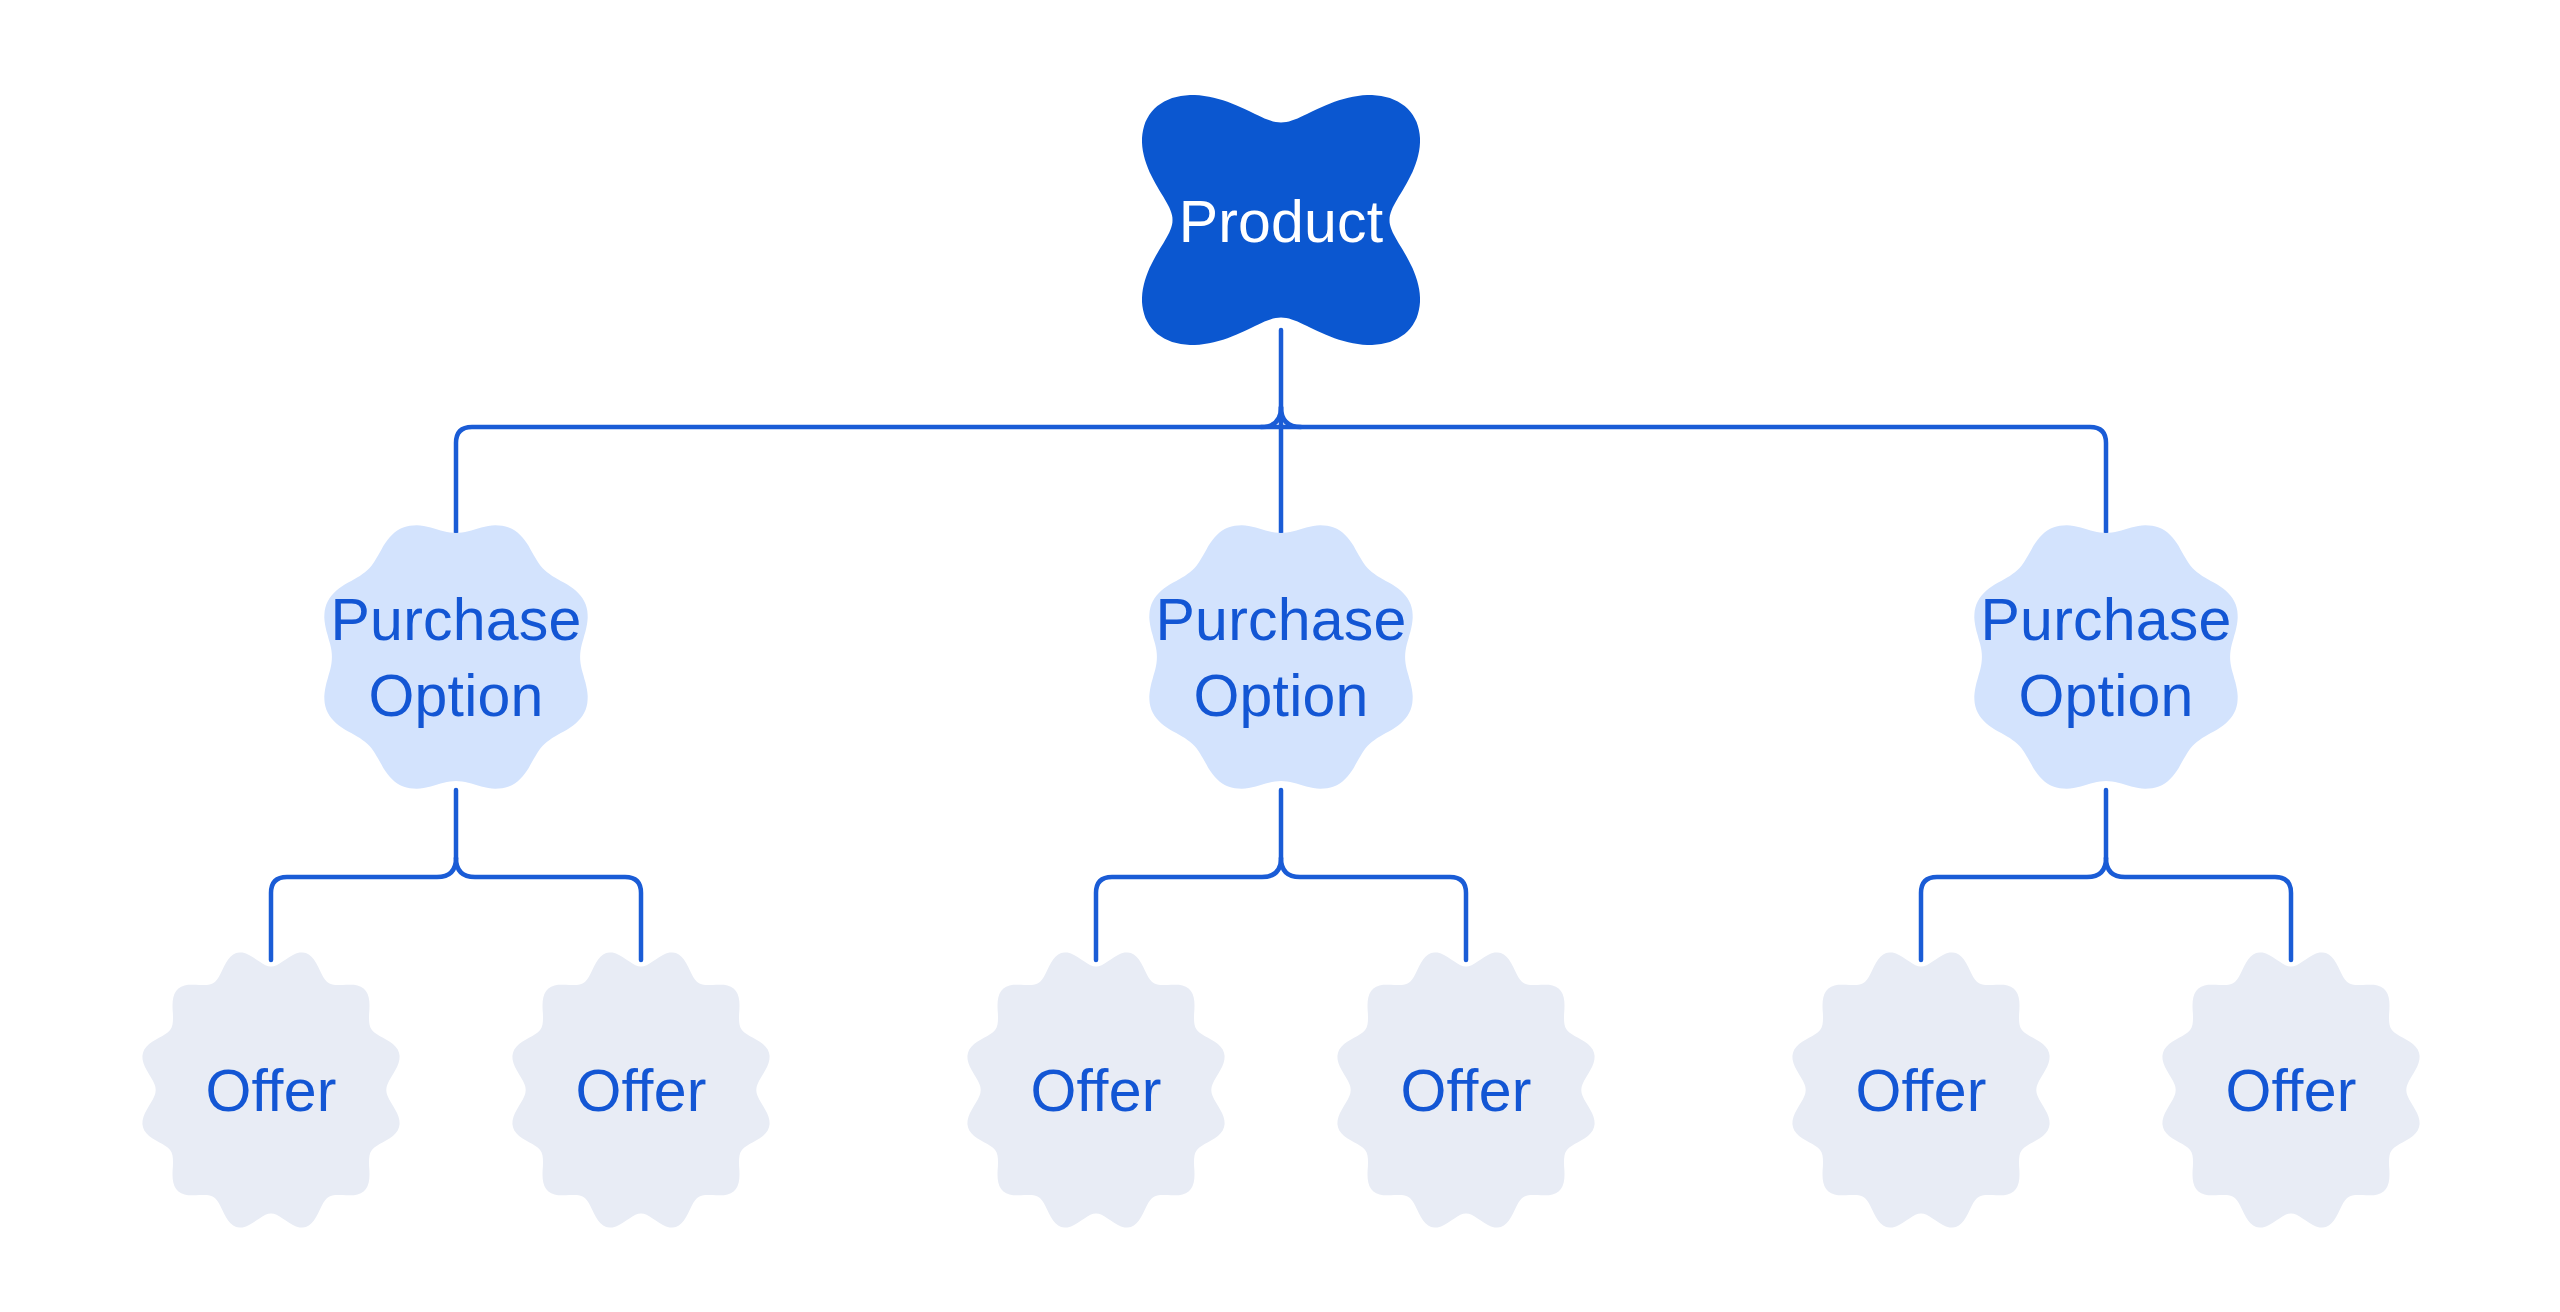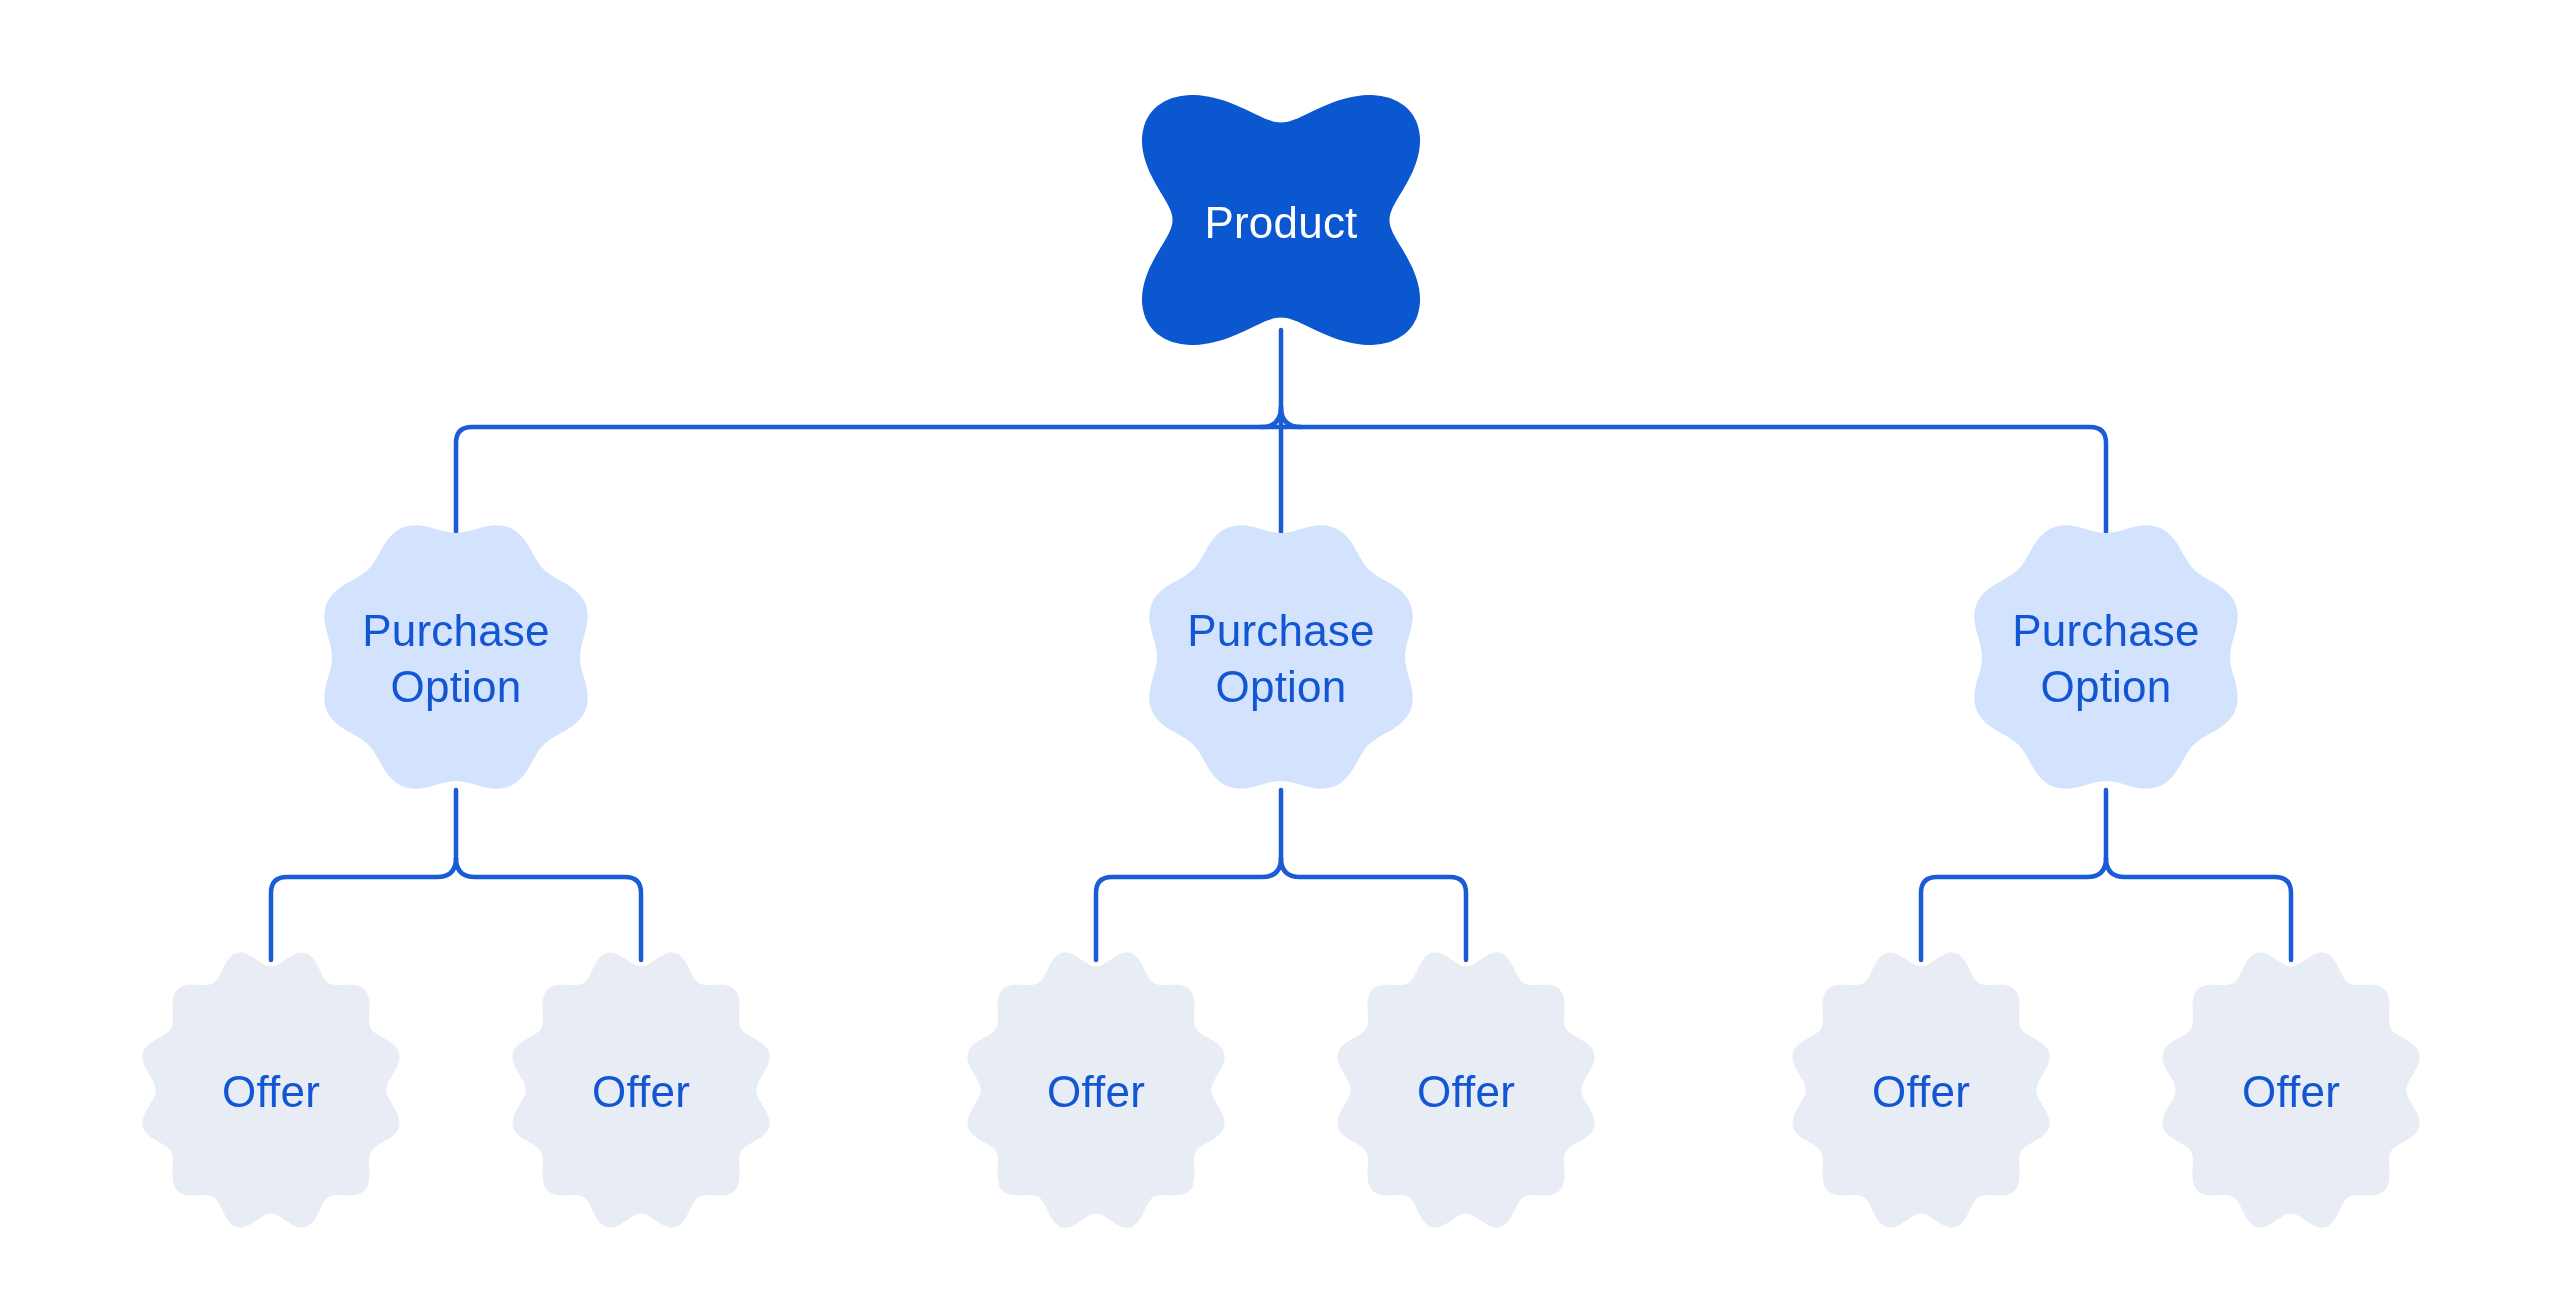--- a/index.html
+++ b/index.html
@@ -20,21 +20,21 @@
     top: 0;
     width: 2560px;
     height: 1312px;
   }
   .label {
     position: absolute;
     display: flex;
     align-items: center;
     justify-content: center;
     text-align: center;
-    font-size: 44px;
+    font-size: 59px;
     font-weight: 500;
     line-height: 1.28;
     letter-spacing: 0.2px;
     user-select: none;
     pointer-events: none;
   }
 </style>
 </head>
 <body style="background: rgb(255, 255, 255);">
 

